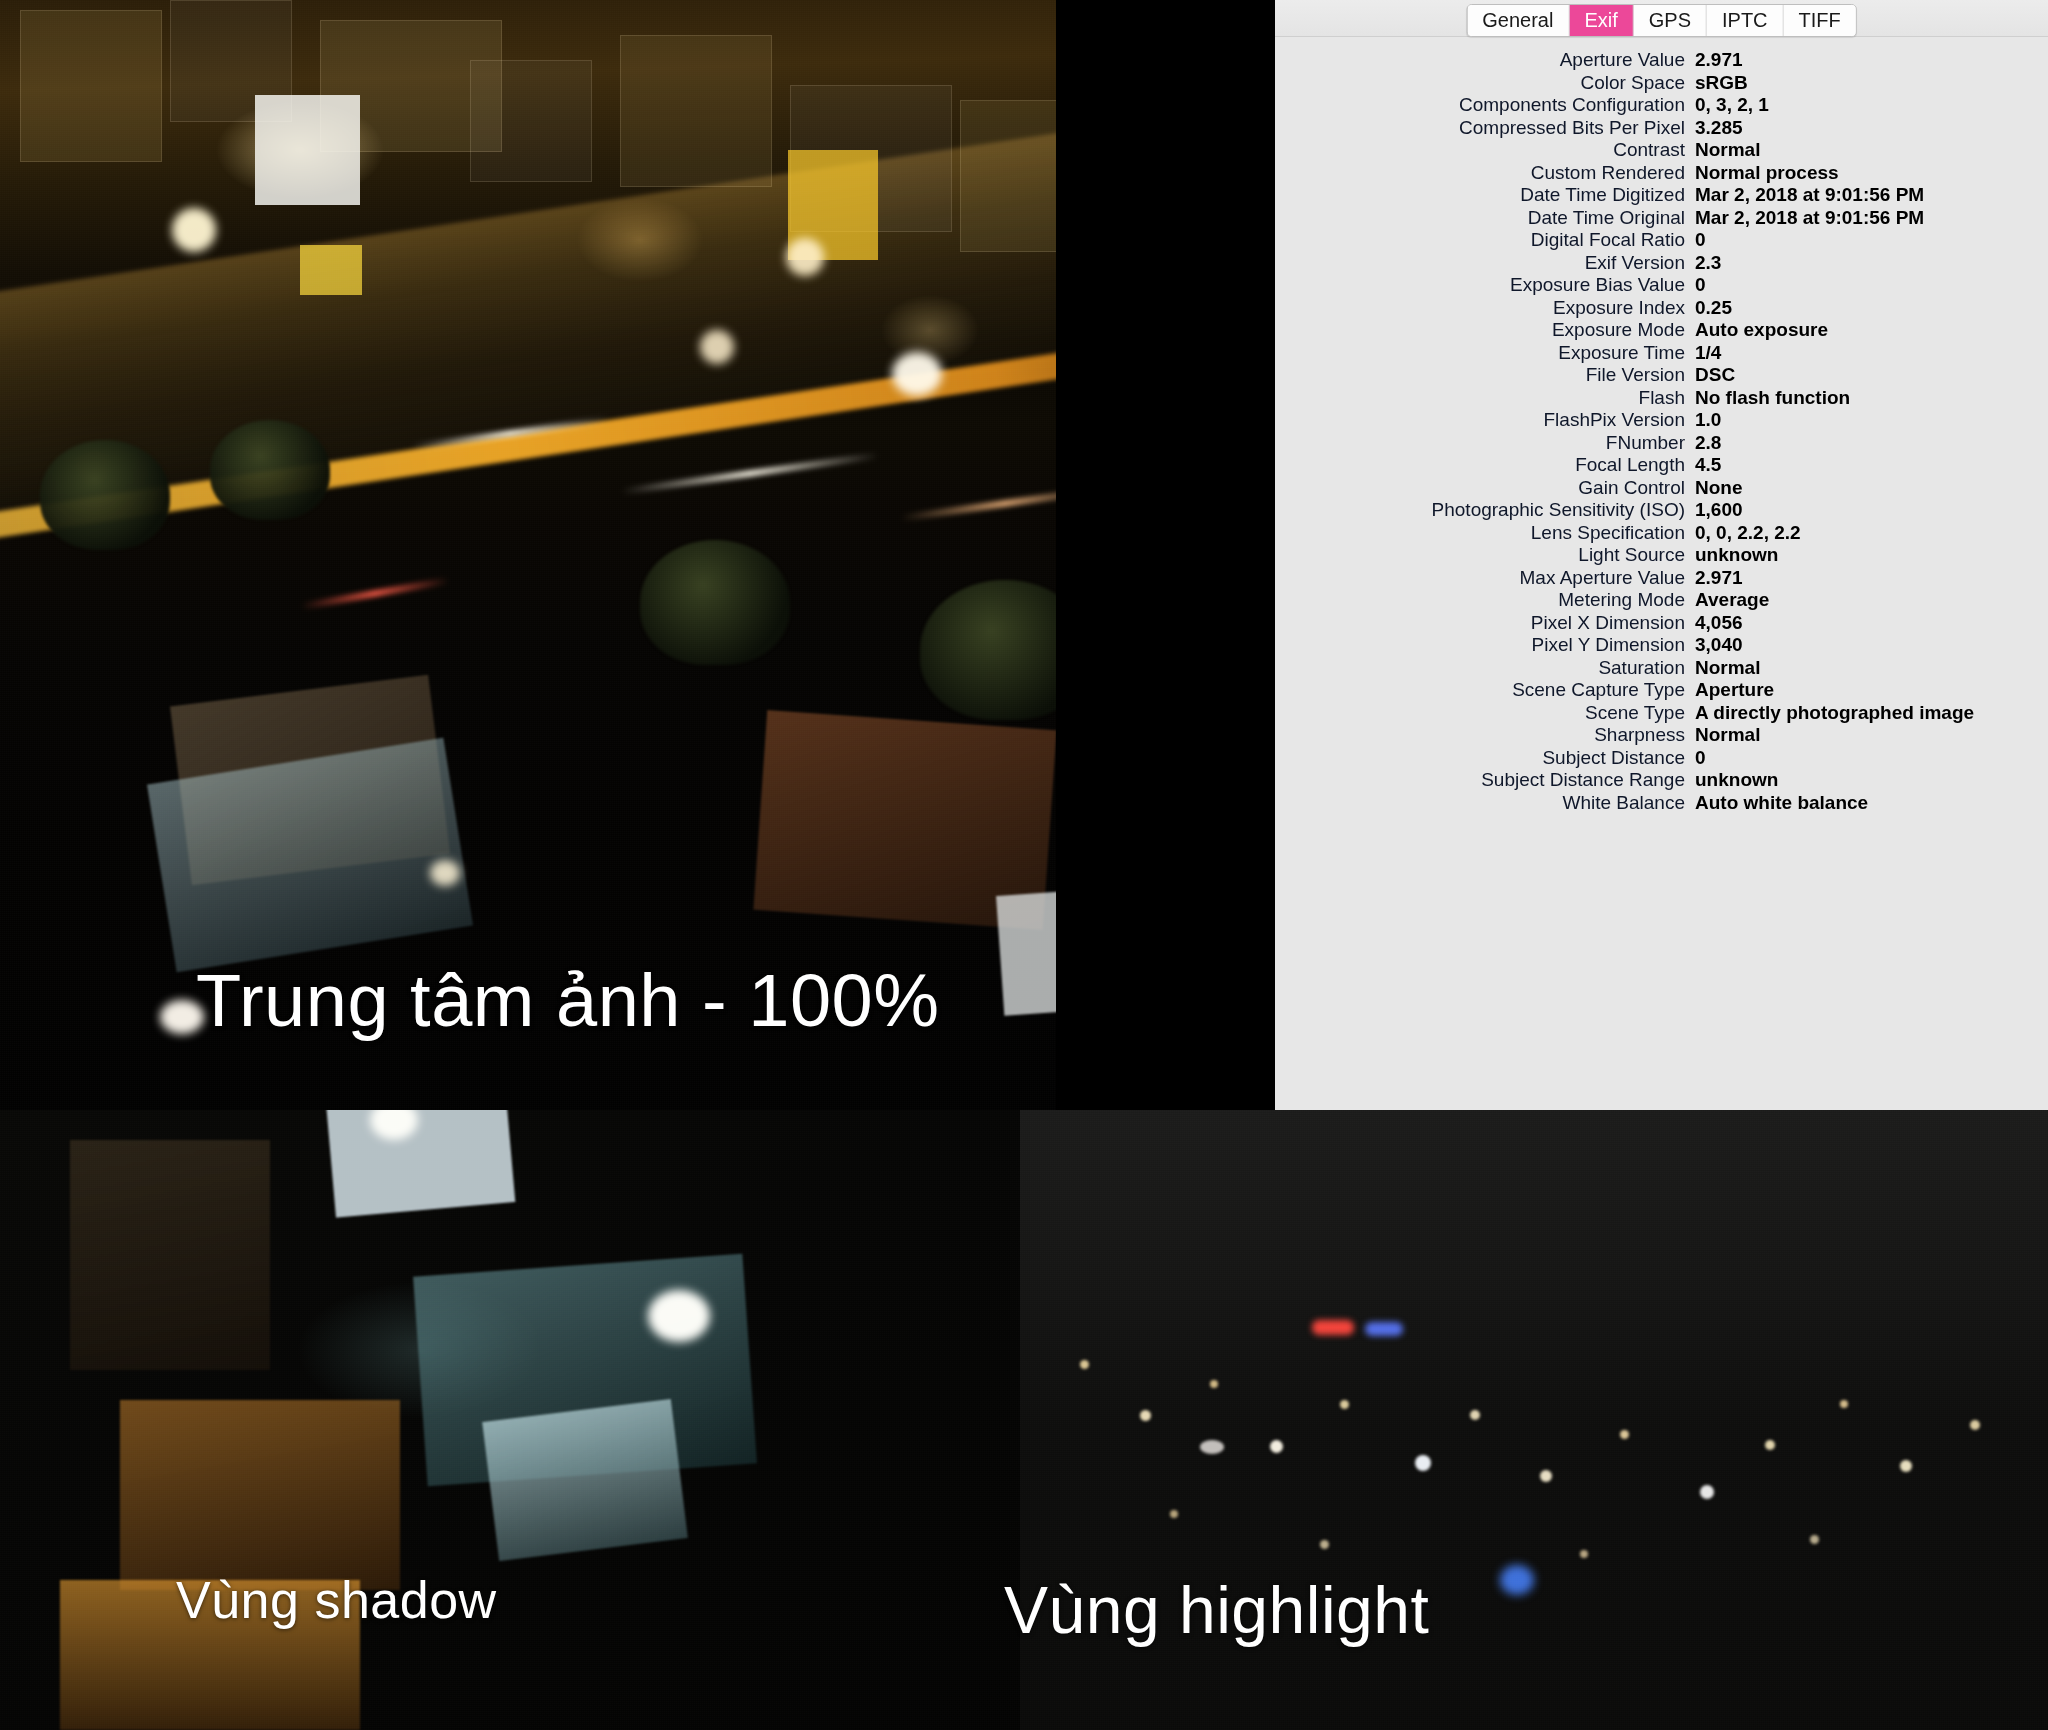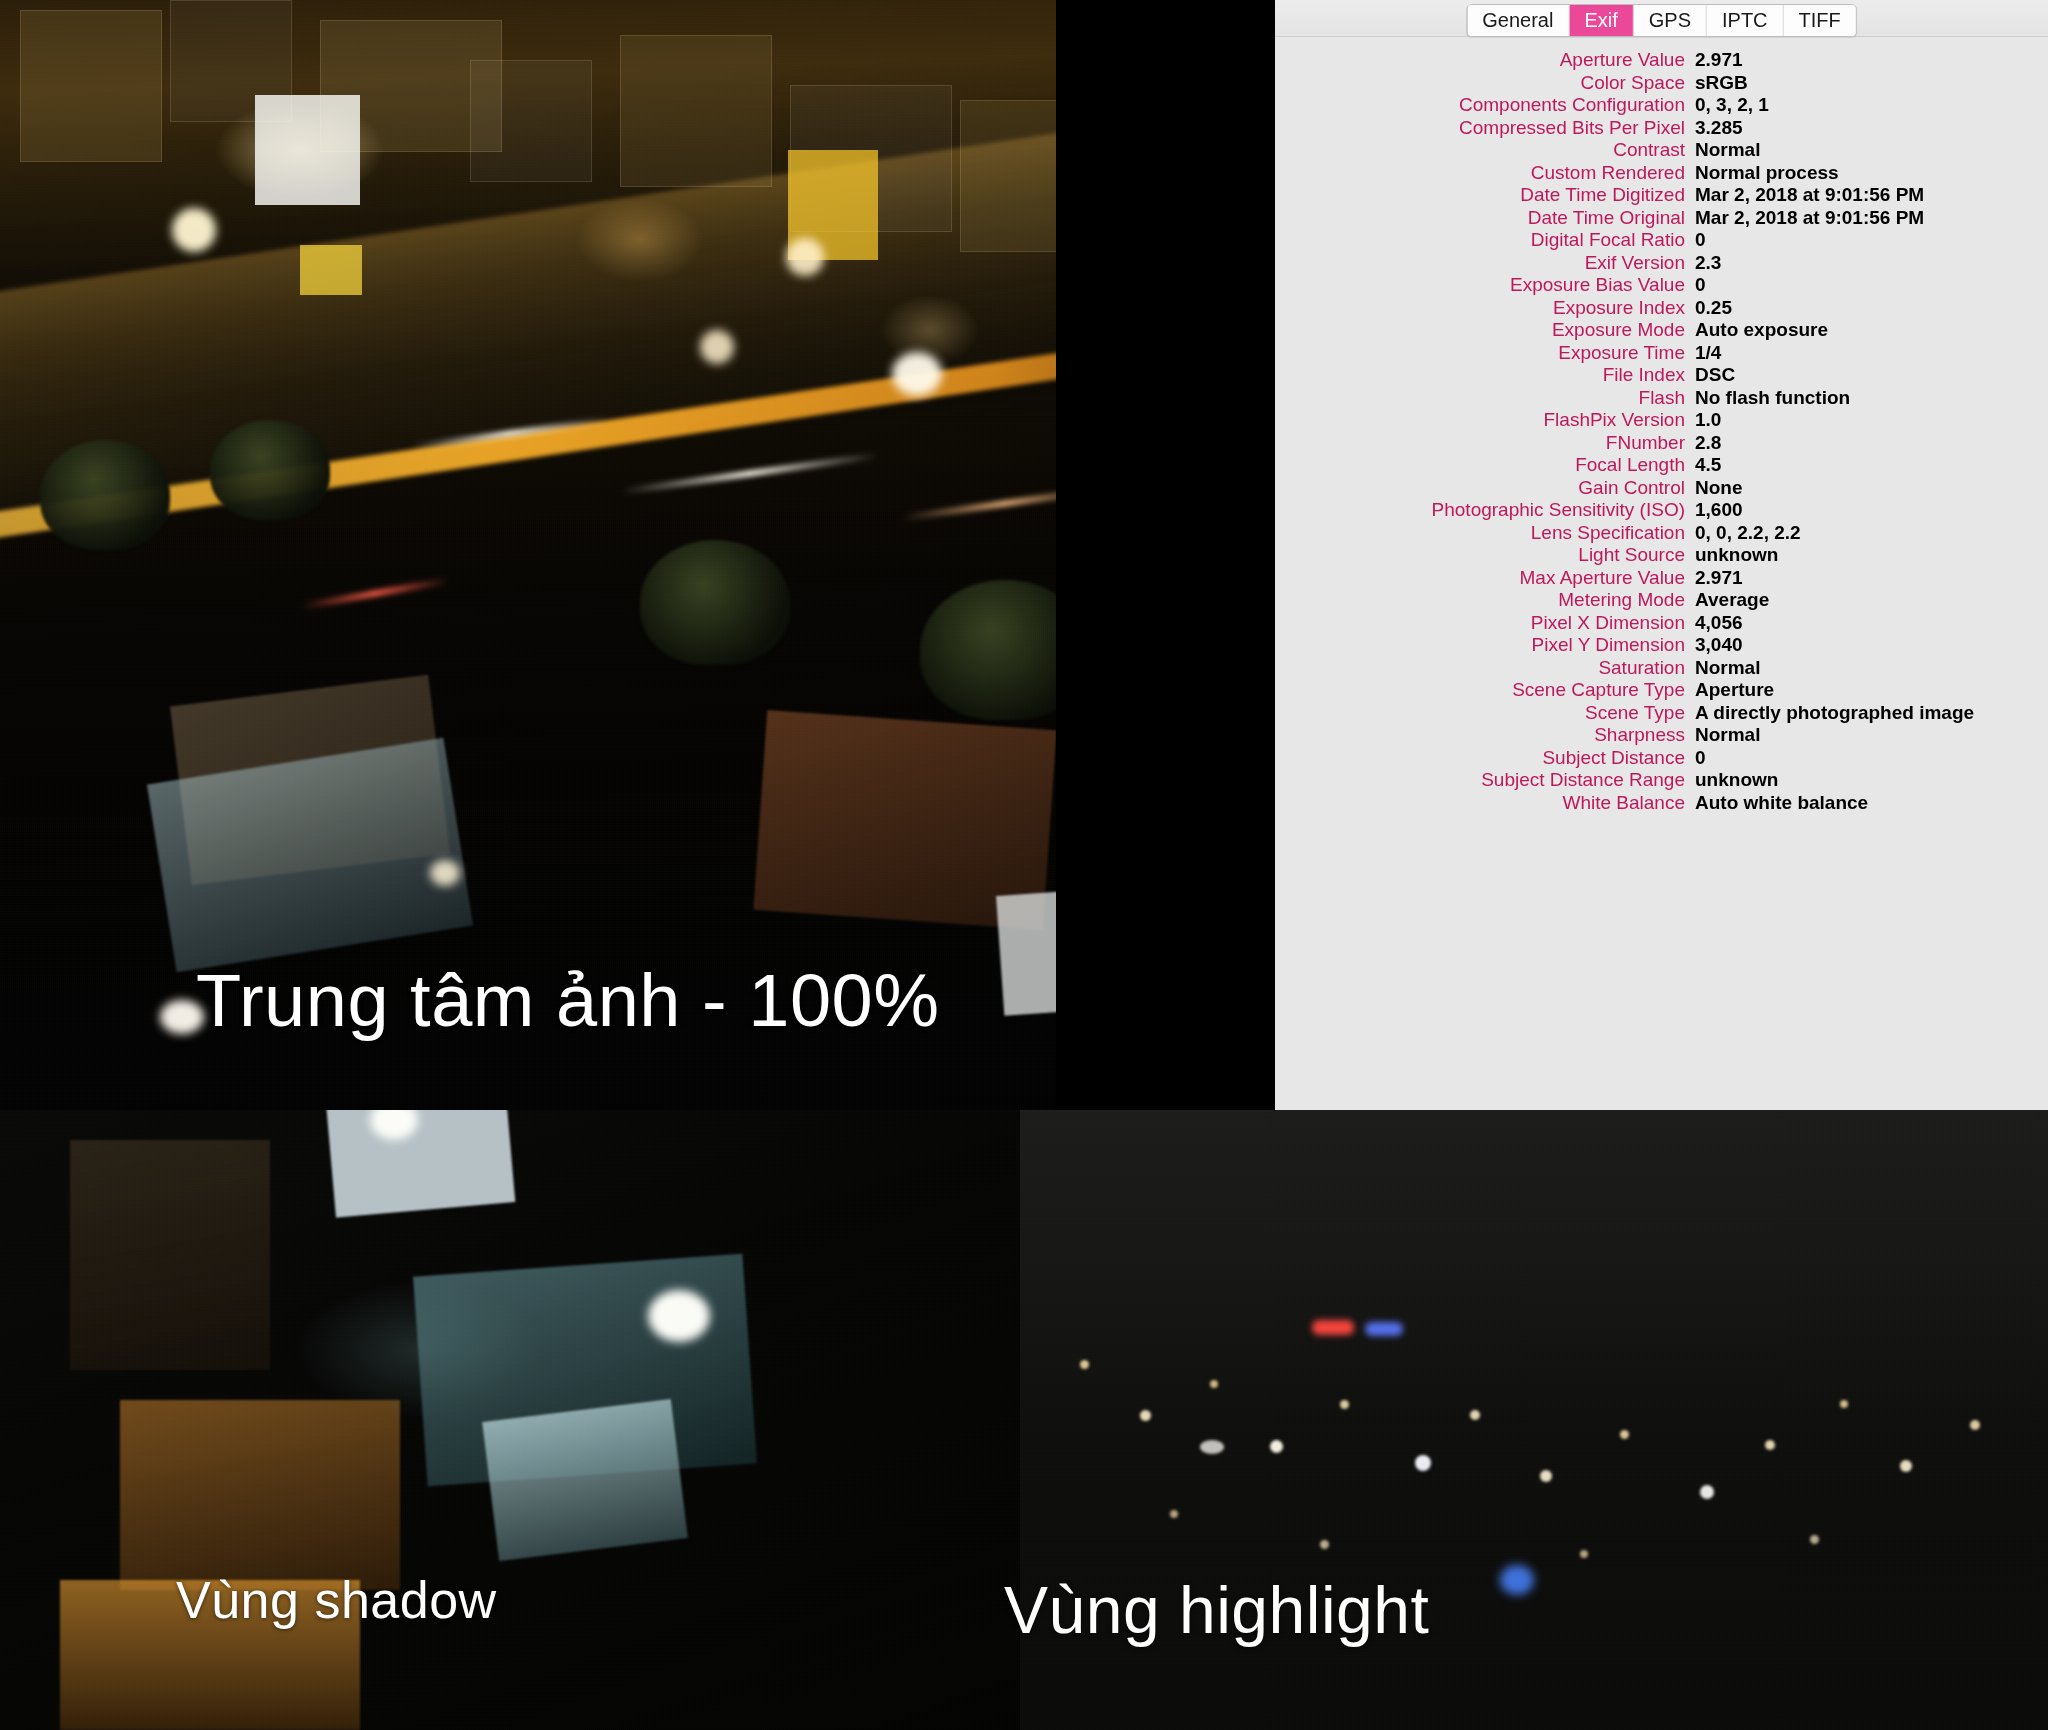--- a/index.html
+++ b/index.html
@@ -186,21 +186,21 @@
   .row {
     display: flex;
     align-items: baseline;
     height: 22.5px;
   }
   .row .k {
     width: 410px;
     text-align: right;
     padding-right: 10px;
     font-size: 19px;
-    color: #be185d;
+    color: #0f172a;
     white-space: nowrap;
     overflow: hidden;
   }
   .row .v {
     flex: 1;
     font-size: 19px;
     font-weight: bold;
     color: #000;
     white-space: nowrap;
     overflow: hidden;
@@ -358,21 +358,21 @@
         </div>
         <div class="row">
           <div class="k">Exposure Mode</div>
           <div class="v">Auto exposure</div>
         </div>
         <div class="row">
           <div class="k">Exposure Time</div>
           <div class="v">1/4</div>
         </div>
         <div class="row">
-          <div class="k">File Index</div>
+          <div class="k">File Version</div>
           <div class="v">DSC</div>
         </div>
         <div class="row">
           <div class="k">Flash</div>
           <div class="v">No flash function</div>
         </div>
         <div class="row">
           <div class="k">FlashPix Version</div>
           <div class="v">1.0</div>
         </div>

